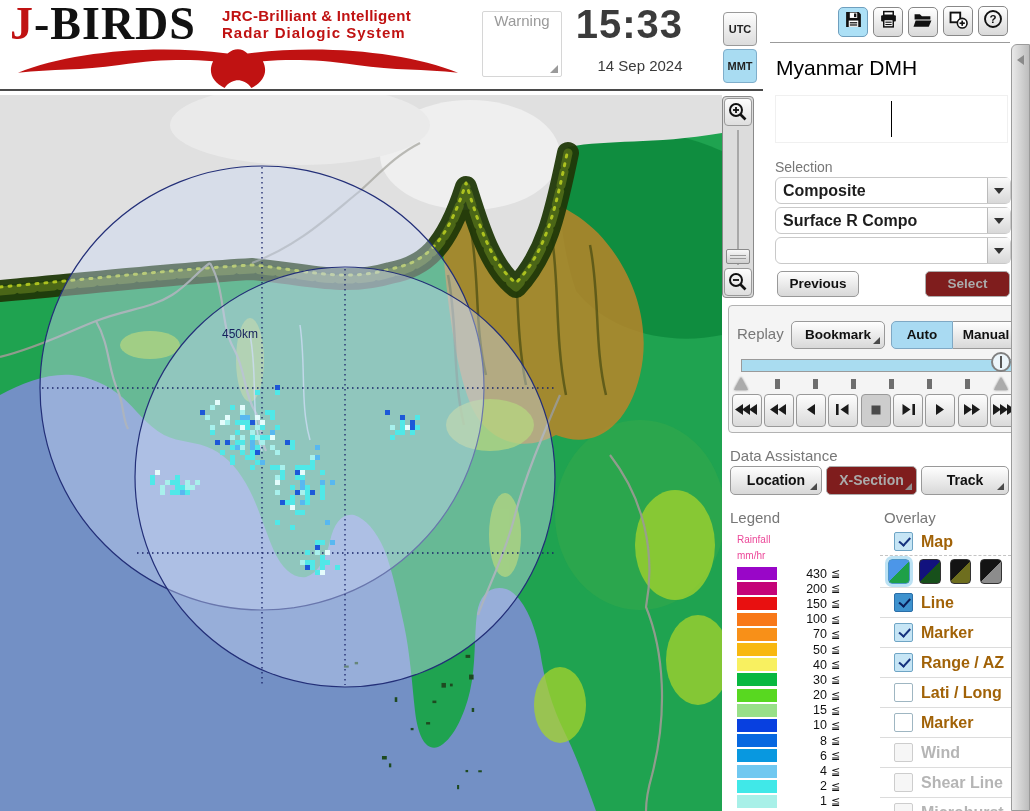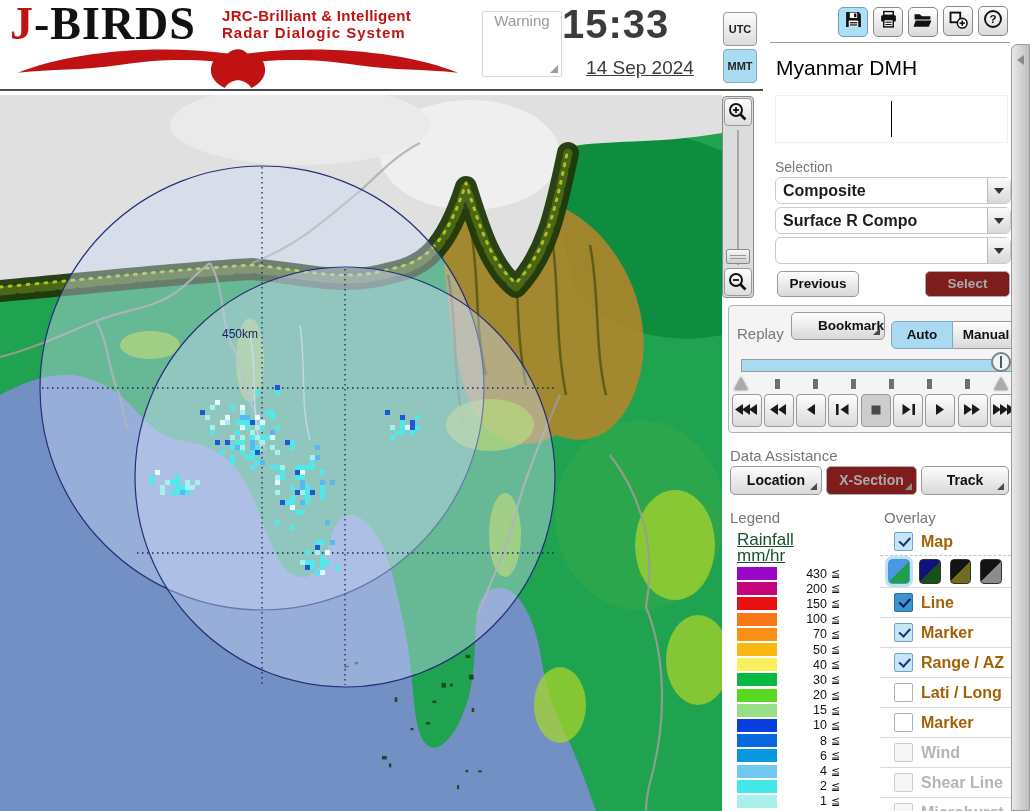--- a/index.html
+++ b/index.html
@@ -10,21 +10,21 @@
   
   .logo-title{font-family:"Liberation Serif",serif;font-weight:bold;font-size:46px;color:#111;
               letter-spacing:1px;line-height:44px;}
   .logo-title .j{color:#C01212;}
   .logo-tag{color:#C01212;font-weight:bold;font-size:15px;line-height:16px;letter-spacing:.3px;}
   .warning-box{width:80px;height:66px;background:#fff;border:1px solid #D6D6D6;border-radius:2px;
                color:#9A9A9A;font-size:15px;text-align:center;box-sizing:border-box;}
   .warning-fold{position:absolute;right:3px;bottom:3px;width:0;height:0;
                 border-left:8px solid transparent;border-bottom:8px solid #9a9a9a;}
   .clock-time{font-size:40px;font-weight:bold;color:#3B3B3B;letter-spacing:1px;}
-  .clock-date{font-size:19px;color:#3B3B3B;text-decoration:underline;}
+  .clock-date{font-size:15px;color:#3B3B3B;}
   .tz-btn{width:34px;height:34px;border:1px solid #999;border-radius:4px;box-sizing:border-box;
           font-size:11px;font-weight:bold;color:#222;text-align:center;line-height:32px;
           background:linear-gradient(#FDFDFD,#DCDCDC);cursor:pointer;}
   .tz-btn.sel{background:#A9DCF2;border-color:#7FAECB;}
   .tool-btn{width:30px;height:30px;border:1px solid #888;border-radius:5px;box-sizing:border-box;
             background:linear-gradient(#FFFFFF,#D9D9D9);display:inline-flex;align-items:center;
             justify-content:center;margin-right:5px;cursor:pointer;}
   .tool-btn.active{background:#ACE0F6;border-color:#6F9FBE;}
   .hdr-line{background:#4A4A4A;}
   .thin-line{background:#9B9B9B;}
@@ -63,21 +63,21 @@
   .tick{position:absolute;top:73px;width:5px;height:10px;background:#6E6E6E;}
   .pb-btn{position:absolute;top:88px;width:30px;height:33px;border:1px solid #999;border-radius:4px;
           background:linear-gradient(#FDFDFD,#DADADA);box-sizing:border-box;display:flex;
           align-items:center;justify-content:center;cursor:pointer;}
   .pb-btn.pressed{background:#CDCDCD;}
 
   
   .da-btn{height:29px;line-height:27px;font-size:14px;}
 
   
-  .legend-unit{font-size:17px;color:#14532d;line-height:16px;text-decoration:underline;}
+  .legend-unit{font-size:10px;color:#ec4899;line-height:16px;}
   .lg-row{display:flex;align-items:center;height:15.2px;}
   .lg-swatch{width:40px;height:13px;}
   .lg-num{width:50px;text-align:right;font-size:12.5px;color:#111;}
   .lg-op{font-size:11px;color:#111;margin-left:4px;}
 
   
   .ov-row{position:relative;height:29px;display:flex;align-items:center;border-top:1px solid #DCDCDC;}
   .ov-row.first{border-top:none;height:27px;}
   .ov-row.swatches{border-top:1px dashed #C4C4C4;height:31px;}
   .cb{width:19px;height:19px;border:1px solid #9FB6C2;border-radius:2px;background:#fff;
@@ -125,21 +125,21 @@
   <div class="abs logo-tag" style="left:222px;top:25px;letter-spacing:1px;">Radar  Dialogic  System</div>
   <svg class="abs" style="left:8px;top:44px;" width="460" height="44" viewBox="0 0 472 46">
     <path fill="#C01212" d="M6,30 C60,8 150,0 225,10 C232,4 240,4 246,10 C322,0 412,8 466,30 C430,26 400,28 360,22 C320,16 290,16 262,18 C268,30 262,40 250,46 C246,40 240,38 236,38 C232,38 226,40 222,46 C210,40 204,30 210,18 C182,16 152,16 112,22 C72,28 42,26 6,30 Z"></path>
   </svg>
 
   <div class="abs warning-box" style="left:482px;top:11px;">
     <span>Warning</span>
     <span class="warning-fold"></span>
   </div>
 
-  <div class="abs clock-time" style="left:562px;top:2px;width:145px;text-align:left;">15:33</div>
+  <div class="abs clock-time" style="left:538px;top:2px;width:145px;text-align:right;">15:33</div>
   <div class="abs clock-date" style="left:560px;top:57px;width:160px;text-align:center;">14 Sep 2024</div>
 
   <div class="abs tz-btn" style="left:723px;top:12px;">UTC</div>
   <div class="abs tz-btn sel" style="left:723px;top:49px;">MMT</div>
 
   <div class="abs" style="left:838px;top:6px;" id="toolbar"><span class="tool-btn active">
         <span><svg width="19" height="19" viewBox="0 0 18 18">
             <path fill="#111" d="M2,2 h12 l2,2 v12 h-14 z"></path>
             <rect x="5.5" y="2.5" width="7" height="5" fill="#fff"></rect>
             <rect x="9.5" y="3.3" width="2.2" height="3.4" fill="#111"></rect>
@@ -203,21 +203,21 @@
           <i class="tri-down"></i>
         </span>
       </div>
     </div>
 
   <div class="btn" style="left:777px;top:271px;width:82px;height:26px;line-height:24px;">Previous</div>
   <div class="btn disabled" style="left:925px;top:271px;width:85px;height:26px;line-height:24px;">Select</div>
 
   <div class="abs replay-panel">
     <div class="abs sec-label" style="left:8px;top:19px;font-size:15px;">Replay</div>
-    <div class="btn" style="left:62px;top:6px;width:94px;height:28px;line-height:26px;text-align:right;">
+    <div class="btn" style="left:62px;top:15px;width:94px;height:28px;line-height:26px;">
       <span>Bookmark</span>
       <span class="fold"></span>
     </div>
     <div class="btn selected" style="left:162px;top:15px;width:62px;height:28px;line-height:26px;border-radius:5px 0 0 5px;">Auto</div>
     <div class="btn" style="left:224px;top:15px;width:67px;height:28px;line-height:26px;border-radius:0 5px 5px 0;border-left:none;">Manual</div>
 
     <div class="slider-track"></div>
     <div class="slider-thumb">
         <i></i>
       </div>

